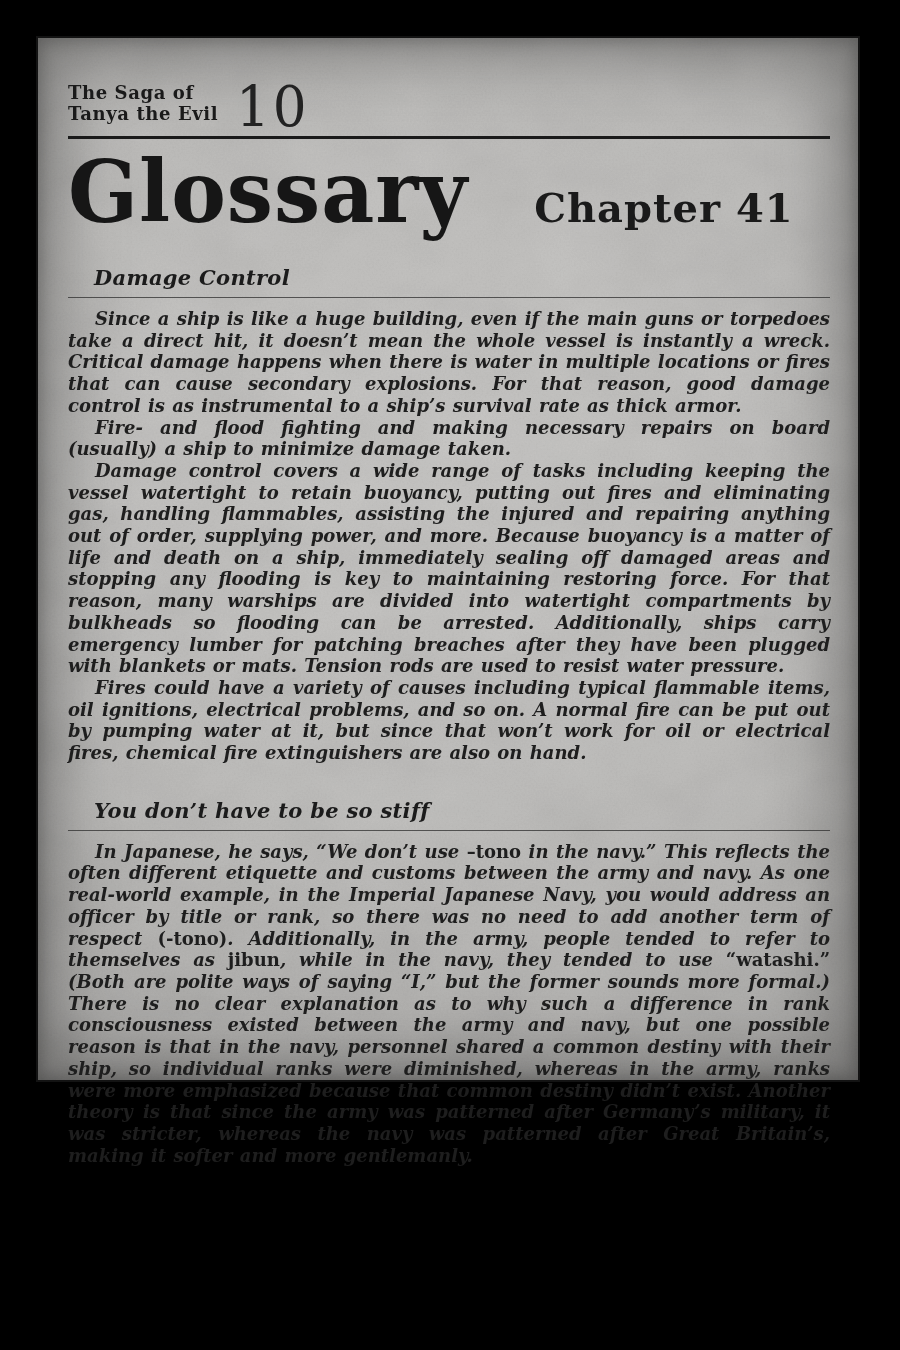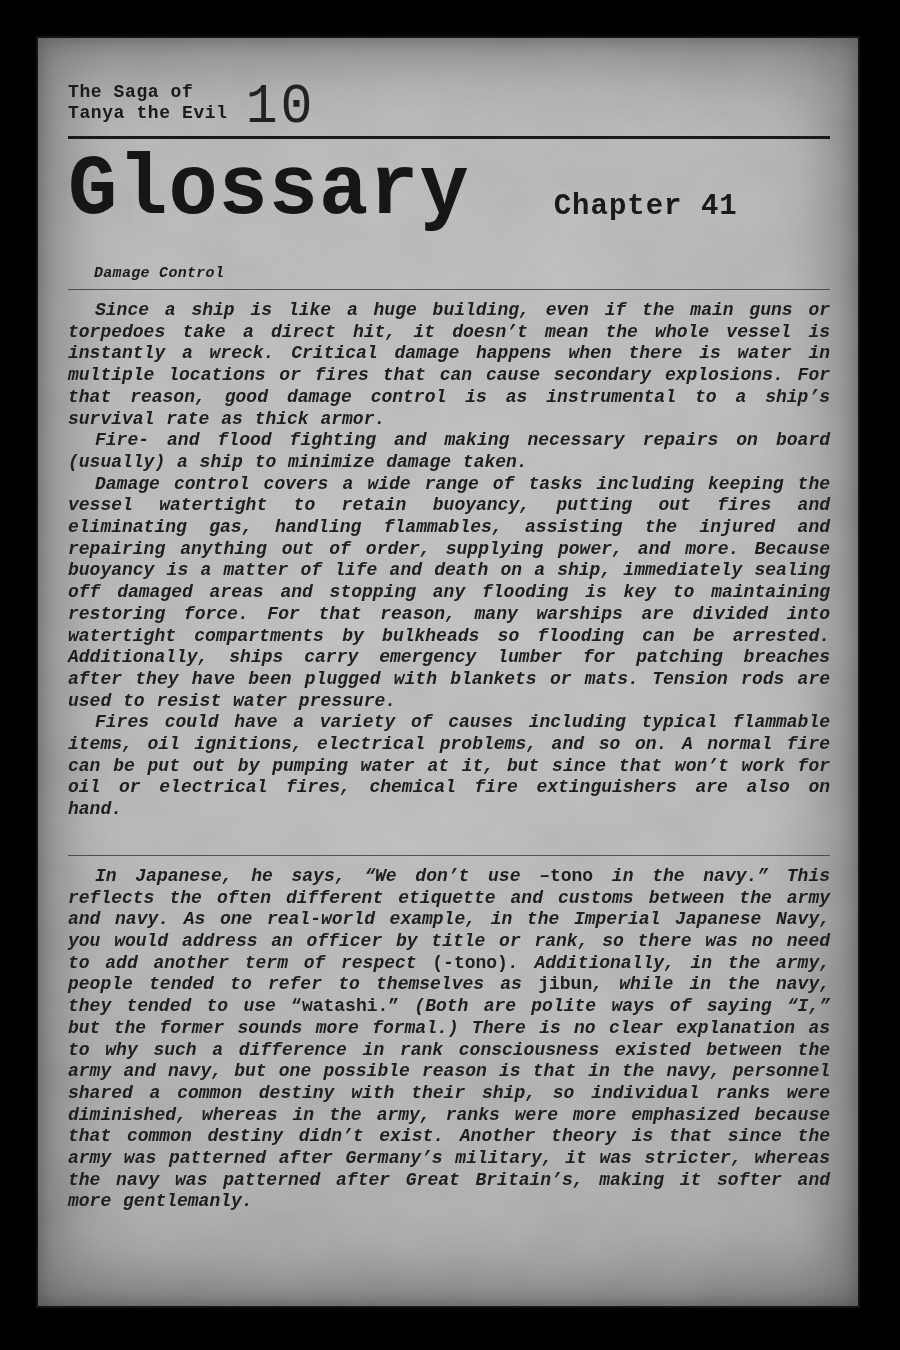--- a/index.html
+++ b/index.html
@@ -12,27 +12,26 @@
     height: 1350px;
     position: relative;
     overflow: hidden;
     font-family: "DejaVu Serif", "Liberation Serif", serif;
   }
   .paper {
     position: absolute;
     left: 36px;
     top: 36px;
     width: 824px;
-    height: 1272px;
+    height: 1046px;
     border: 2px solid #131313;
     background:
       radial-gradient(ellipse 120% 90% at 48% 40%,
         #cdccca 0%, #c4c3c1 42%, #b4b3b1 70%, #9b9a98 92%, #8e8d8b 100%);
     box-sizing: border-box;
-    font-family: Liberation Mono, monospace;
   }
   .noise {
     position: absolute;
     inset: 0;
     width: 100%;
     height: 100%;
     mix-blend-mode: multiply;
     opacity: 0.5;
     pointer-events: none;
     z-index: 1;
@@ -90,32 +89,32 @@
     font-size: 82px;
     line-height: 80px;
     font-weight: bold;
     letter-spacing: 1px;
     margin: 0;
     color: #161616;
     transform: scaleY(1.04);
     transform-origin: left bottom;
   }
   .chapter {
-    font-size: 29px;
-    font-weight: bold;
-    margin-left: 36px;
+    font-size: 40px;
+    font-weight: bold;
+    margin-left: 18px;
     letter-spacing: 1px;
     color: #1a1a1a;
   }
   
   section { display: block; }
   .sec-1 { margin-top: 32px; }
   .sec-2 { margin-top: 34px; }
   h2 {
-    font-size: 15px;
+    font-size: 21px;
     font-weight: bold;
     font-style: italic;
     margin: 0 0 0 26px;
     letter-spacing: 0.3px;
     color: #1b1b1b;
   }
   .rule {
     border: none;
     border-top: 1px solid rgba(45,45,45,0.75);
     margin: 7px 0 0 0;
@@ -183,18 +182,19 @@
     <section class="sec-1">
       <h2>Damage Control</h2>
       <div class="rule"></div>
       <p>Since a ship is like a huge building, even if the main guns or torpedoes take a direct hit, it doesn’t mean the whole vessel is instantly a wreck. Critical damage happens when there is water in multiple locations or fires that can cause secondary explosions. For that reason, good damage control is as instrumental to a ship’s survival rate as thick armor.</p>
       <p>Fire- and flood fighting and making necessary repairs on board (usually) a ship to minimize damage taken.</p>
       <p>Damage control covers a wide range of tasks including keeping the vessel watertight to retain buoyancy, putting out fires and eliminating gas, handling flammables, assisting the injured and repairing anything out of order, supplying power, and more. Because buoyancy is a matter of life and death on a ship, immediately sealing off damaged areas and stopping any flooding is key to maintaining restoring force. For that reason, many warships are divided into watertight compartments by bulkheads so flooding can be arrested. Additionally, ships carry emergency lumber for patching breaches after they have been plugged with blankets or mats. Tension rods are used to resist water pressure.</p>
       <p>Fires could have a variety of causes including typical flammable items, oil ignitions, electrical problems, and so on. A normal fire can be put out by pumping water at it, but since that won’t work for oil or electrical fires, chemical fire extinguishers are also on hand.</p>
     </section>
 
     <section class="sec-2">
+      <h2>You don’t have to be so stiff</h2>
       <div class="rule"></div>
       <p><span>In Japanese, he says, “We don’t use </span><span class="roman">–tono</span><span> in the navy.” This reflects the often different etiquette and customs between the army and navy. As one real-world example, in the Imperial Japanese Navy, you would address an officer by title or rank, so there was no need to add another term of respect </span><span class="roman">(-tono)</span><span>. Additionally, in the army, people tended to refer to themselves as </span><span class="roman">jibun</span><span>, while in the navy, they tended to use </span><span class="roman">“watashi.”</span><span> (Both are polite ways of saying “I,” but the former sounds more formal.) There is no clear explanation as to why such a difference in rank consciousness existed between the army and navy, but one possible reason is that in the navy, personnel shared a common destiny with their ship, so individual ranks were diminished, whereas in the army, ranks were more emphasized because that common destiny didn’t exist. Another theory is that since the army was patterned after Germany’s military, it was stricter, whereas the navy was patterned after Great Britain’s, making it softer and more gentlemanly.</span></p>
     </section>
 
   </div>
 </div>
 
 </body></html>

